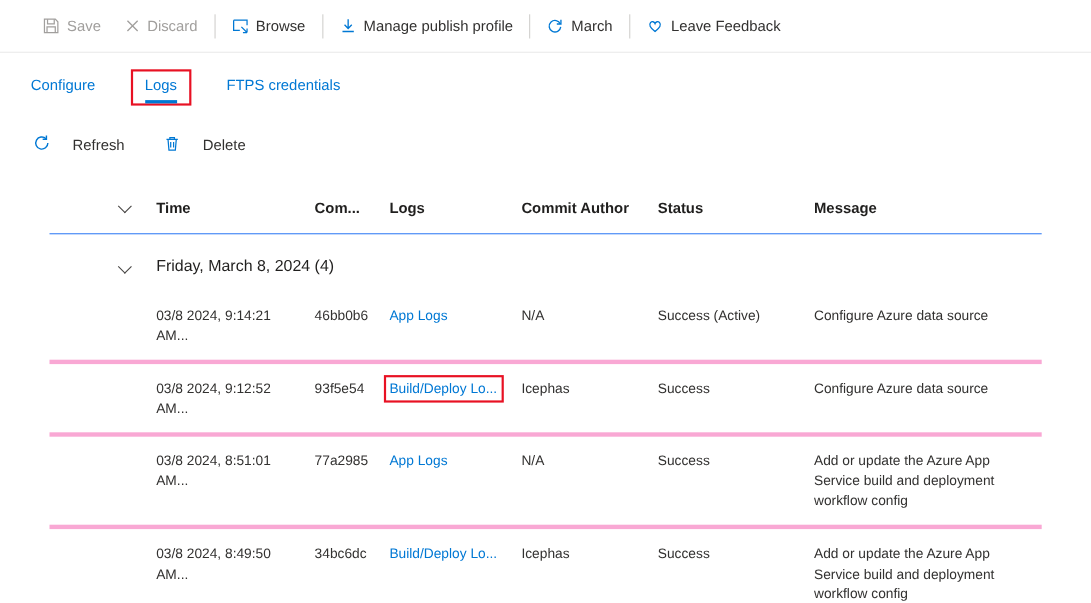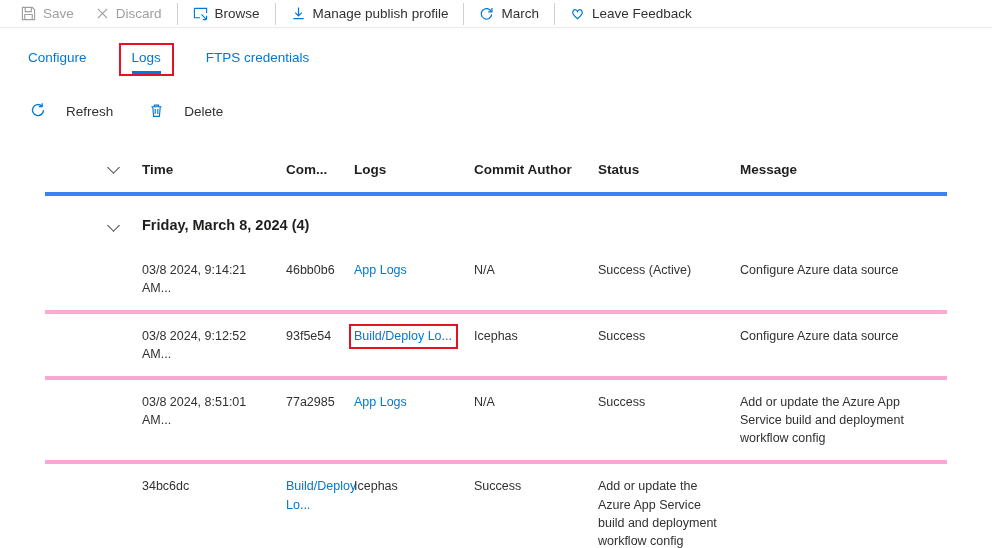--- a/index.html
+++ b/index.html
@@ -8,22 +8,22 @@
     font-family: "Liberation Sans", sans-serif;
     background: #ffffff;
     color: #323130;
     overflow: hidden;
   }
 
   
   .toolbar {
     display: flex;
     align-items: center;
-    height: 28px;
-    padding-left: 10px;
+    height: 48px;
+    padding-left: 28px;
     border-bottom: 1px solid #eaeaea;
   }
   .tb-item {
     display: flex;
     align-items: center;
     gap: 7px;
     padding: 0 11px;
     font-size: 13.5px;
     color: #323130;
     cursor: pointer;
@@ -72,36 +72,36 @@
   
   .table { margin: 30px 45px 0 45px; }
   .row {
     display: grid;
     grid-template-columns: 97px 144px 68px 120px 124px 142px 1fr;
     align-items: start;
   }
   .cell { padding: 13px 16px 13px 0; font-size: 12.5px; line-height: 1.45; }
   .c-exp { display: flex; justify-content: flex-end; padding-right: 24px; }
 
-  .thead { border-bottom: 4px solid #3b82f6; }
+  .thead { border-bottom: 1px solid #3b82f6; }
   .thead .cell { padding-top: 9px; padding-bottom: 12px; }
   .hcell { font-size: 13.5px; font-weight: 700; color: #201f1e; }
 
   .chev {
     display: inline-block;
     width: 9px; height: 9px;
     border-left: 1.6px solid #484644;
     border-bottom: 1.6px solid #484644;
     transform: rotate(-45deg);
     margin-top: 3px;
     cursor: pointer;
   }
 
   .grow .cell { padding-top: 19px; padding-bottom: 12px; }
-  .gtitle { grid-column: 2 / 8; font-size: 14.5px; font-weight: 700; color: #201f1e; }
+  .gtitle { grid-column: 2 / 8; font-size: 14.5px; font-weight: 400; color: #201f1e; }
   .grow .c-exp { padding-top: 22px; }
 
   .trow { border-bottom: 4px solid #f9a8d4; }
   .trow .cell { color: #323130; }
   .link { color: #0078d4; text-decoration: none; cursor: pointer; }
   .red-box {
     display: inline-block;
     border: 2px solid #e81123;
     padding: 1px 4px 2px 3px;
     margin: -3px 0 -4px -5px;
@@ -261,20 +261,21 @@
       <div class="cell">03/8 2024, 8:51:01 AM...</div>
       <div class="cell">77a2985</div>
       <div class="cell"><a class="link">App Logs</a></div>
       <div class="cell">N/A</div>
       <div class="cell">Success</div>
       <div class="cell">Add or update the Azure App Service build and deployment workflow config</div>
     </div>
 
     <div class="row trow">
       <div class="cell c-exp"></div>
+      <div class="cell">03/8 2024, 8:49:50 AM...</div>
       <div class="cell">34bc6dc</div>
       <div class="cell"><a class="link">Build/Deploy Lo...</a></div>
       <div class="cell">Icephas</div>
       <div class="cell">Success</div>
       <div class="cell">Add or update the Azure App Service build and deployment workflow config</div>
     </div>
 
   </div>
 </div>
 

